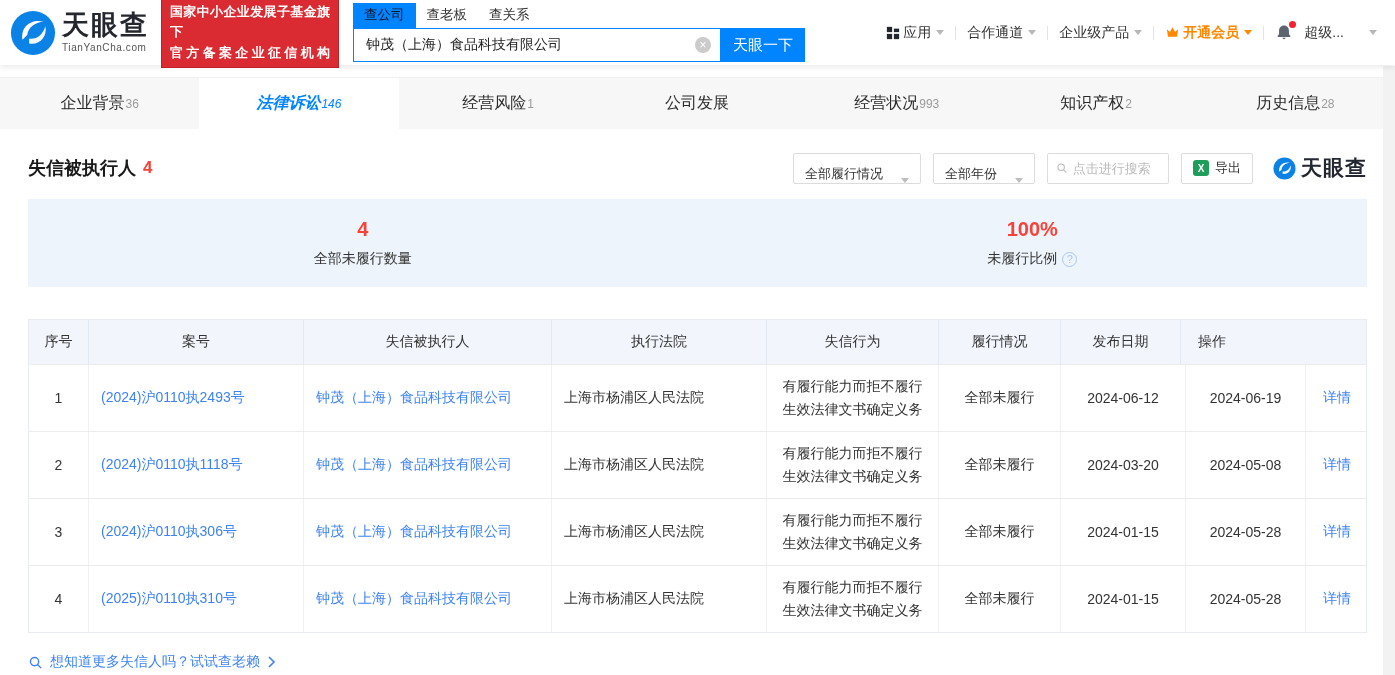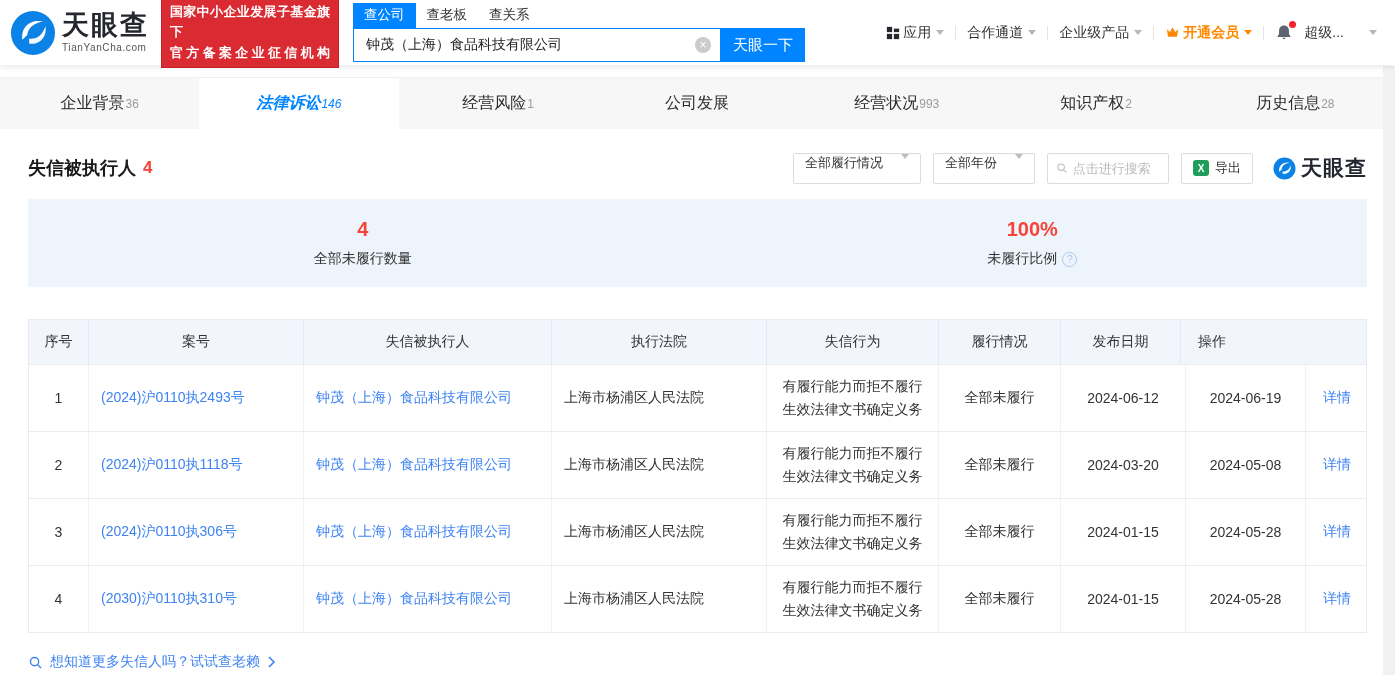--- a/index.html
+++ b/index.html
@@ -13,21 +13,21 @@
   .logo { display:flex; align-items:center; gap:6px; cursor:pointer; }
   .brand { font-size:27px; font-weight:bold; color:#24272e; letter-spacing:2px; line-height:1; }
   .domain { font-size:10px; color:#555; letter-spacing:.6px; margin-top:3px; }
   .gov-badge { margin-left:12px; width:178px; background:#da2a32; border:1px solid #c22028; color:#fff;
                font-size:13px; font-weight:bold; padding:4px 8px; line-height:1.55;
                text-align:justify; }
   .gov-badge div { text-align:justify; text-align-last:justify; }
   .search-area { margin-left:14px; width:452px; }
   .search-tabs { display:flex; align-items:flex-end; }
   .stab { font-size:13.5px; padding:3px 11px 4px; color:#333; cursor:pointer; }
-  .stab.active { background:#0084ff; color:#ffffff; }
+  .stab.active { background:#0084ff; color:#0f172a; }
   .search-row { display:flex; height:34px; }
   .search-box { flex:1; position:relative; border:1px solid #0084ff; background:#fff; display:flex; align-items:center; }
   .search-input { width:100%; height:100%; border:none; outline:none; font-size:14px; color:#222; padding:0 34px 0 12px; }
   .clear-ic { position:absolute; right:9px; top:50%; transform:translateY(-50%); width:16px; height:16px;
               border-radius:50%; background:#cbcbcb; cursor:pointer; display:flex; align-items:center; justify-content:center; }
   .clear-ic::before { content:"×"; color:#fff; font-size:12px; line-height:1; }
   .search-btn { width:84px; background:#0084ff; color:#fff; border:none; font-size:15px; cursor:pointer; font-family:inherit; }
   .top-menu { margin-left:auto; display:flex; align-items:center; gap:11px; font-size:14px; color:#333; white-space:nowrap; }
   .menu-item { display:flex; align-items:center; gap:3px; cursor:pointer; }
   .caret { width:0; height:0; border-left:4px solid transparent; border-right:4px solid transparent;
@@ -48,21 +48,21 @@
   .ptab.active .pt-count { color:#0084ff; }
 
   
   .content { padding:0 28px; }
   .section-row { margin-top:22px; display:flex; align-items:center; justify-content:space-between; height:34px; }
   .section-title-wrap { display:flex; align-items:center; }
   .section-title-wrap h2 { font-size:18px; color:#1a1a1a; font-weight:bold; }
   .red-count { color:#f5433a; font-size:17px; font-weight:bold; margin-left:7px; }
   .controls { display:flex; align-items:center; gap:12px; }
   .drop { height:31px; border:1px solid #dcdcdc; border-radius:2px; background:#fff; padding:0 11px;
-          display:flex; align-items:flex-start; gap:18px; font-size:13px; color:#333; cursor:pointer; }
+          display:flex; align-items:flex-end; gap:18px; font-size:13px; color:#333; cursor:pointer; }
   .tri { width:0; height:0; border-left:4px solid transparent; border-right:4px solid transparent; border-top:5px solid #bdbdbd; }
   .mini-search { height:31px; width:122px; border:1px solid #dcdcdc; border-radius:2px; background:#fff;
                  display:flex; align-items:center; gap:5px; padding:0 8px; }
   .mini-search input { border:none; outline:none; width:100%; font-size:13px; color:#333; }
   .mini-search input::placeholder { color:#bbb; }
   .export { height:31px; border:1px solid #dcdcdc; border-radius:2px; background:#fff; padding:0 11px;
             display:flex; align-items:center; gap:6px; font-size:13px; color:#333; cursor:pointer; }
   .xls { width:16px; height:16px; border-radius:3px; background:#1e9e5a; display:flex; align-items:center; justify-content:center; }
   .xls::before { content:"X"; color:#fff; font-size:10px; font-weight:bold; }
   .watermark { display:flex; align-items:center; gap:5px; margin-left:8px; }
@@ -333,21 +333,21 @@
         <div class="td c6">2024-01-15</div>
         <div class="td c7">2024-05-28</div>
         <div class="td c8">
             <a class="blue">详情</a>
           </div>
       </div>
 
       <div class="trow">
         <div class="td c0">4</div>
         <div class="td c1 left">
-            <a class="blue">(2030)沪0110执310号</a>
+            <a class="blue">(2025)沪0110执310号</a>
           </div>
         <div class="td c2 left">
             <a class="blue">钟茂（上海）食品科技有限公司</a>
           </div>
         <div class="td c3 left">上海市杨浦区人民法院</div>
         <div class="td c4 beh">
           <span>有履行能力而拒不履行</span>
           <span>生效法律文书确定义务</span>
         </div>
         <div class="td c5">全部未履行</div>

